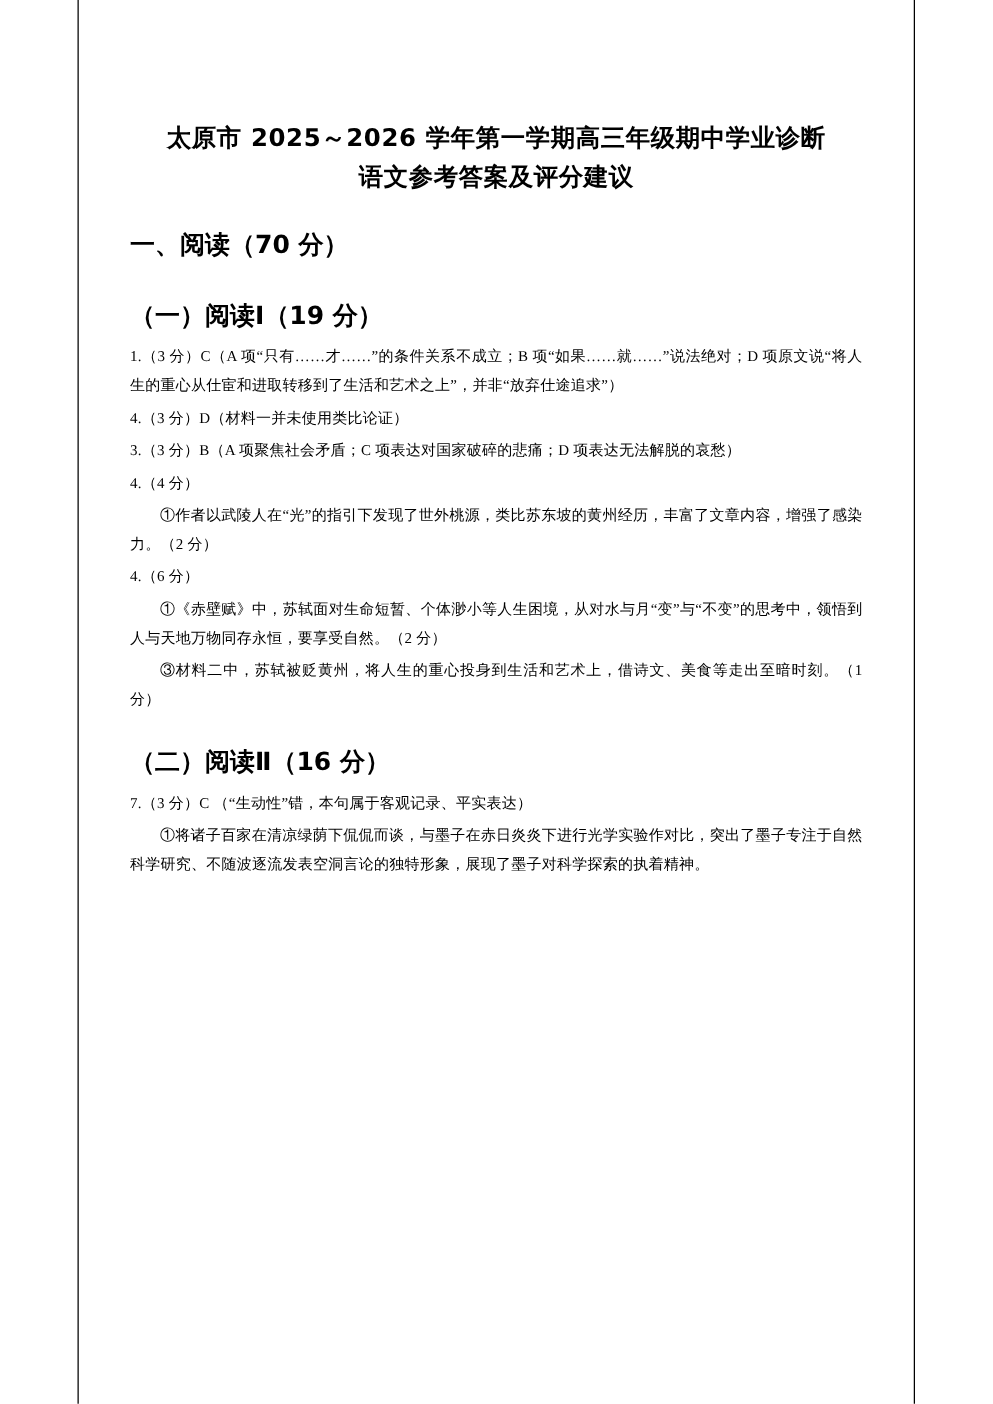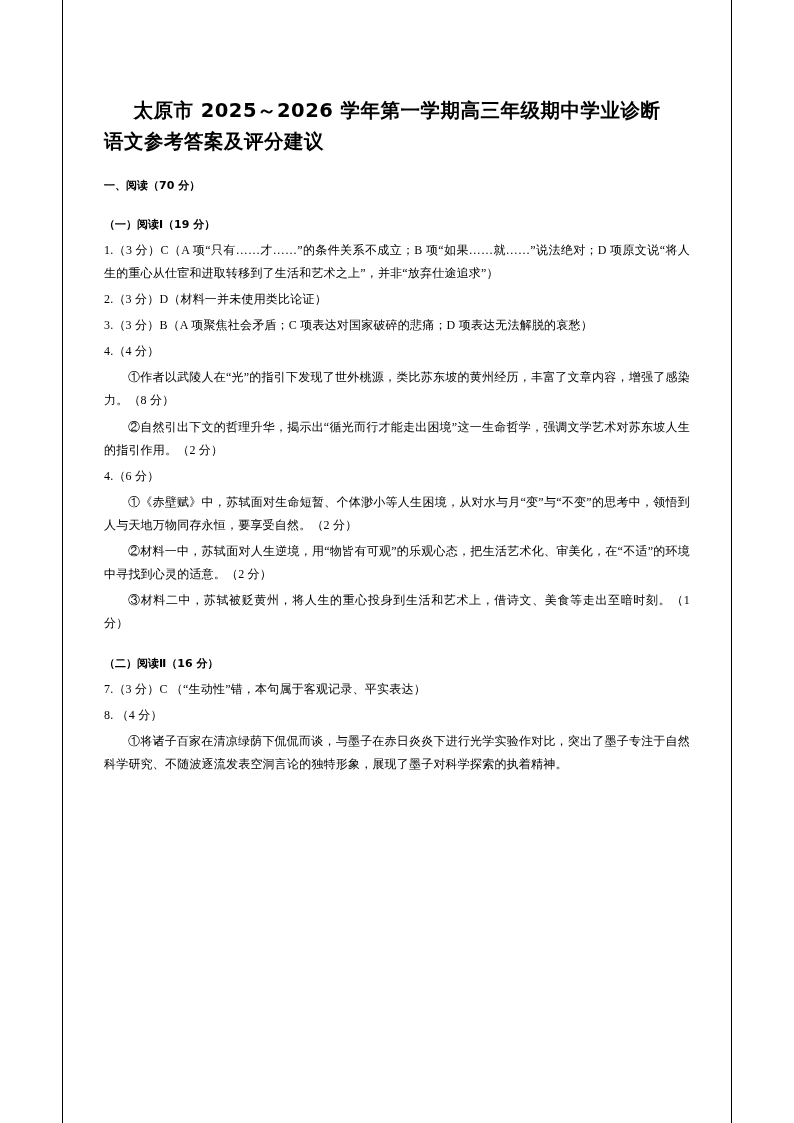--- a/index.html
+++ b/index.html
@@ -39,31 +39,32 @@
   .title-main {
     text-align: center;
     font-family: "DejaVu Sans", "Liberation Sans", sans-serif;
     font-weight: bold;
     font-size: 19.5px;
     letter-spacing: 0.5px;
     line-height: 1.5;
     margin: 0 0 2px 0;
   }
   .title-sub {
+    text-align: center;
     font-family: "DejaVu Sans", "Liberation Sans", sans-serif;
     font-weight: bold;
     font-size: 19.5px;
     letter-spacing: 0.5px;
     line-height: 1.5;
     margin: 0 0 14px 0;
   }
   .sect-head {
     font-family: "DejaVu Sans", "Liberation Sans", sans-serif;
     font-weight: bold;
-    font-size: 11px;
+    font-size: 20px;
     line-height: 1.9;
     margin: 19px 0 2px 0;
   }
   .para {
     font-size: 12px;
     line-height: 1.92;
     margin: 3px 0;
     text-align: justify;
     letter-spacing: 0.2px;
   }
@@ -83,30 +84,27 @@
   <div class="border-line border-right"></div>
 
   <h1 class="title-main">太原市 2025～2026 学年第一学期高三年级期中学业诊断</h1>
   <h2 class="title-sub">语文参考答案及评分建议</h2>
 
   <div class="sect-head">一、阅读（70 分）</div>
 
   <div class="sect-head">（一）阅读Ⅰ（19 分）</div>
 
   <p class="para">1.（3 分）C（A 项“只有……才……”的条件关系不成立；B 项“如果……就……”说法绝对；D 项原文说“将人生的重心从仕宦和进取转移到了生活和艺术之上”，并非“放弃仕途追求”）</p>
-  <p class="para">2.（3 分）D（材料一并未使用类比论证）</p>
+  <p class="para">4.（3 分）D（材料一并未使用类比论证）</p>
   <p class="para">3.（3 分）B（A 项聚焦社会矛盾；C 项表达对国家破碎的悲痛；D 项表达无法解脱的哀愁）</p>
   <p class="para tight">4.（4 分）</p>
-  <p class="para indent">①作者以武陵人在“光”的指引下发现了世外桃源，类比苏东坡的黄州经历，丰富了文章内容，增强了感染力。（8 分）</p>
-  <p class="para indent">②自然引出下文的哲理升华，揭示出“循光而行才能走出困境”这一生命哲学，强调文学艺术对苏东坡人生的指引作用。（2 分）</p>
+  <p class="para indent">①作者以武陵人在“光”的指引下发现了世外桃源，类比苏东坡的黄州经历，丰富了文章内容，增强了感染力。（2 分）</p>
 
   <p class="para tight">4.（6 分）</p>
   <p class="para indent">①《赤壁赋》中，苏轼面对生命短暂、个体渺小等人生困境，从对水与月“变”与“不变”的思考中，领悟到人与天地万物同存永恒，要享受自然。（2 分）</p>
-  <p class="para indent">②材料一中，苏轼面对人生逆境，用“物皆有可观”的乐观心态，把生活艺术化、审美化，在“不适”的环境中寻找到心灵的适意。（2 分）</p>
   <p class="para indent">③材料二中，苏轼被贬黄州，将人生的重心投身到生活和艺术上，借诗文、美食等走出至暗时刻。（1 分）</p>
 
   <div class="sect-head">（二）阅读Ⅱ（16 分）</div>
 
   <p class="para">7.（3 分）C （“生动性”错，本句属于客观记录、平实表达）</p>
-  <p class="para tight">8. （4 分）</p>
   <p class="para indent">①将诸子百家在清凉绿荫下侃侃而谈，与墨子在赤日炎炎下进行光学实验作对比，突出了墨子专注于自然科学研究、不随波逐流发表空洞言论的独特形象，展现了墨子对科学探索的执着精神。</p>
 
 </div>
 
 </body></html>

